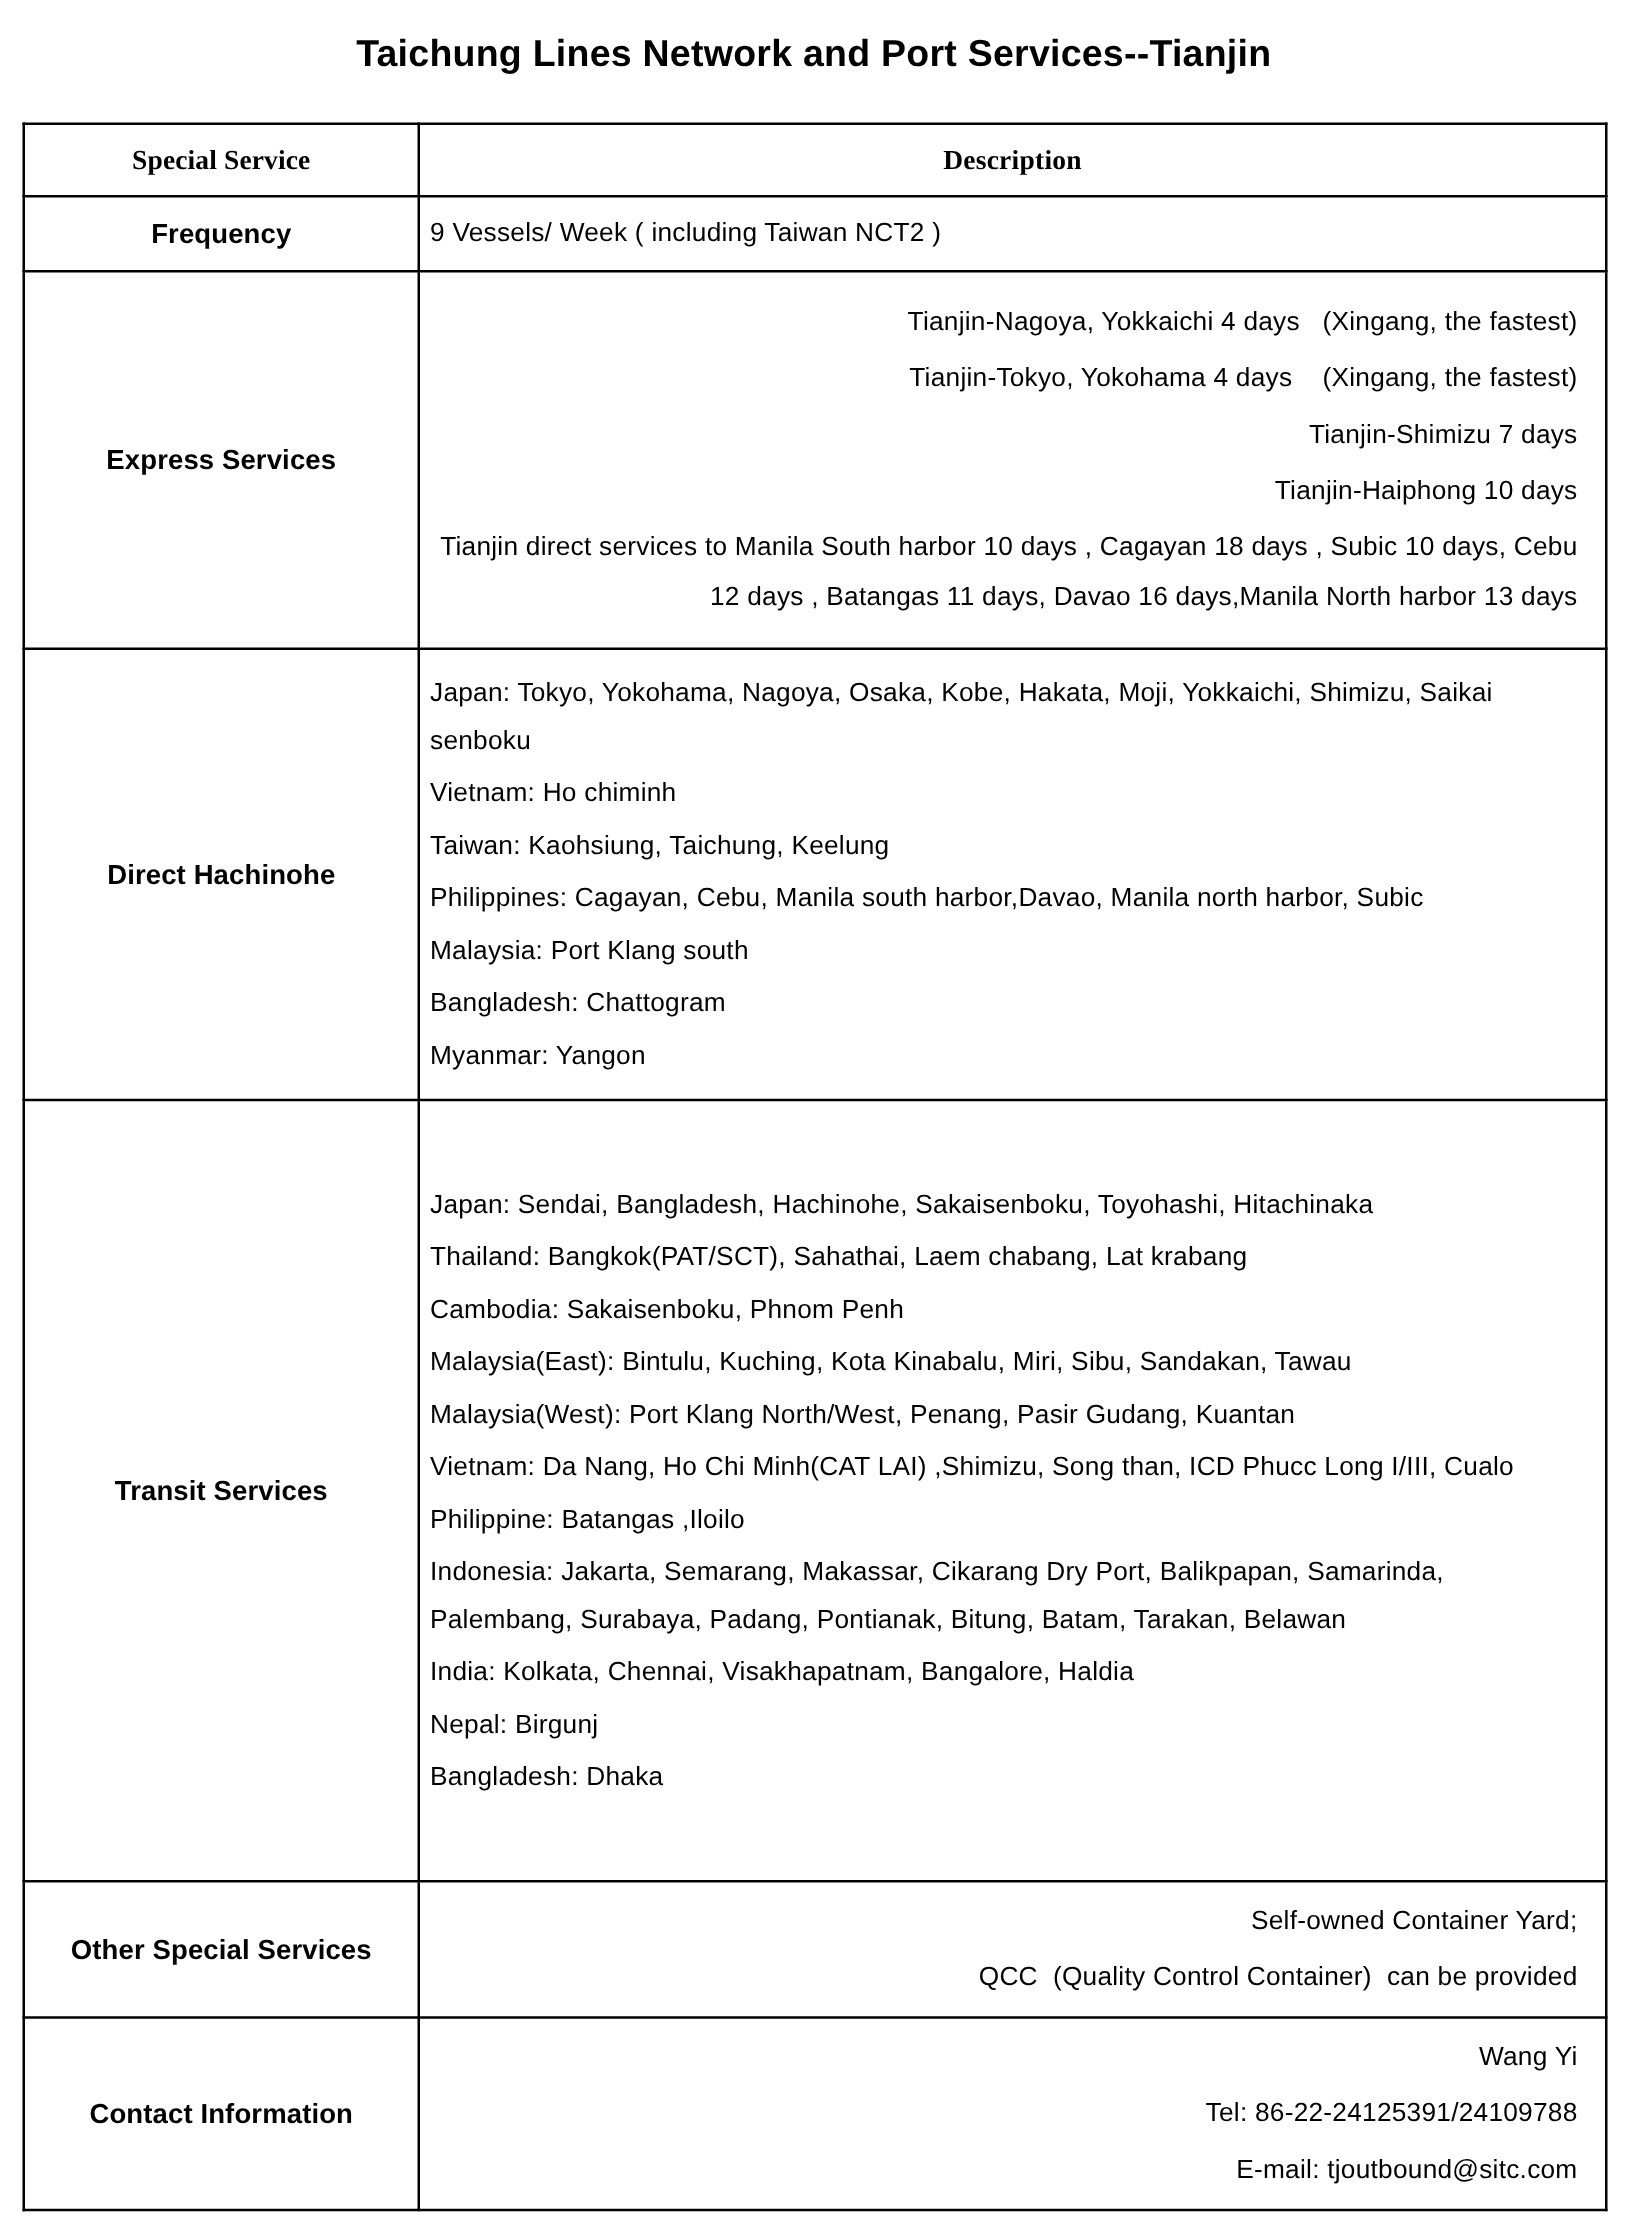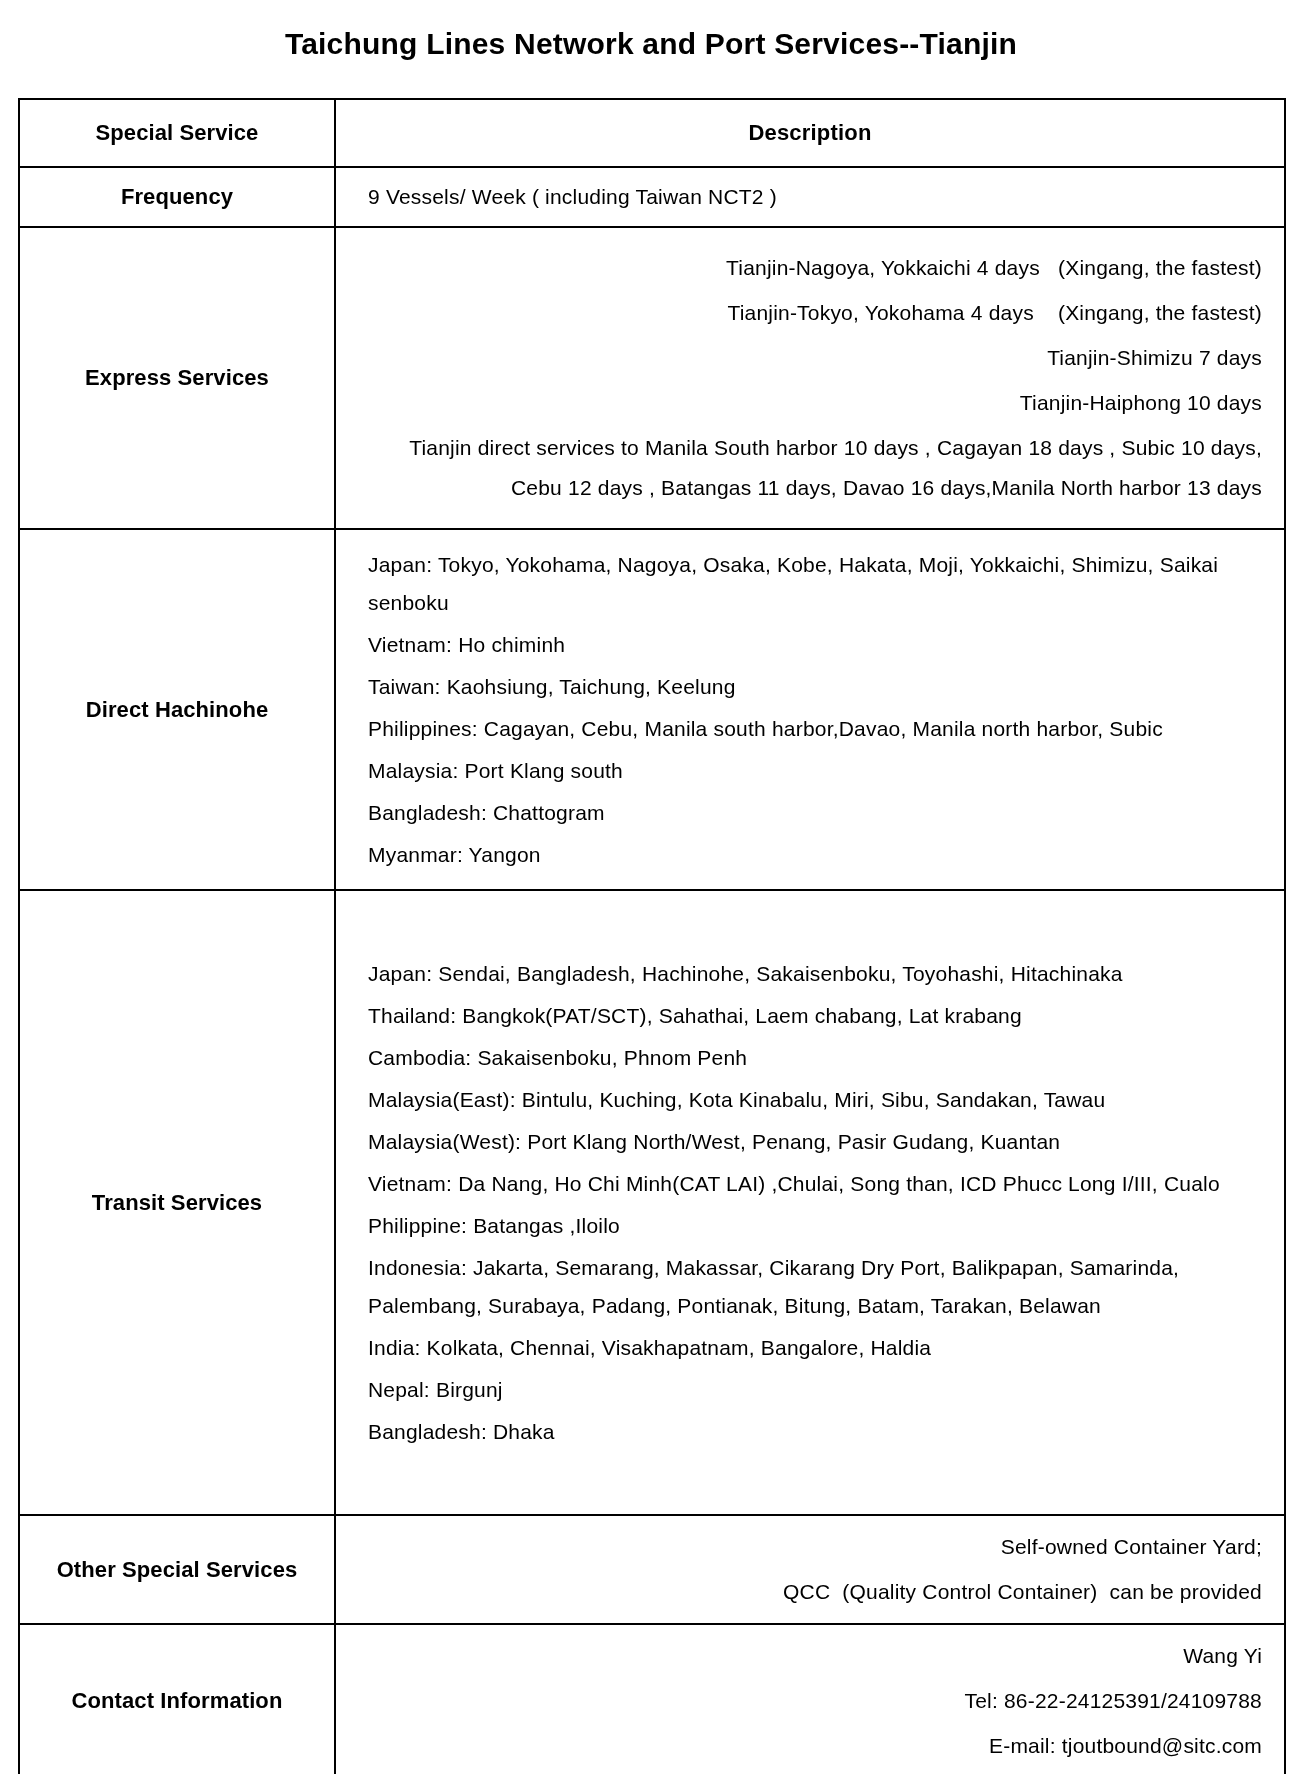--- a/index.html
+++ b/index.html
@@ -35,21 +35,21 @@
     text-align: center;
     vertical-align: middle;
     font-weight: bold;
     font-size: 22px;
     padding: 0 4px;
     letter-spacing: 0.1px;
   }
   td.desc-cell {
     vertical-align: middle;
     font-size: 21px;
-    padding: 6px 22px 6px 32px;
+    padding: 6px 22px 6px 8px;
     letter-spacing: 0.2px;
   }
   td.desc-cell.center {
     text-align: center;
     font-weight: bold;
     font-size: 22px;
     padding: 0 4px;
     border-radius: 21px;
   }
   .entry {
@@ -57,21 +57,21 @@
     line-height: 38px;
     white-space: pre-wrap;
   }
   tr.r-express .entry,
   tr.r-other .entry,
   tr.r-contact .entry {
     line-height: 40px;
     margin: 5px 0;
     text-align: right;
   }
-  tr.r-header   { height: 68px; }
+  tr.r-header   { height: 58px; font-family: Liberation Serif, serif; }
   tr.r-frequency{ height: 55px; }
   tr.r-express  { height: 302px; }
   tr.r-direct   { height: 361px; }
   tr.r-transit  { height: 625px; }
   tr.r-other    { height: 86px; }
   tr.r-contact  { height: 139px; }
 </style>
 </head>
 <body>
 
@@ -121,21 +121,21 @@
   </tr>
 
   <tr class="r-transit">
     <td class="label-cell">Transit Services</td>
     <td class="desc-cell">
       <p class="entry">Japan: Sendai, Bangladesh, Hachinohe, Sakaisenboku, Toyohashi, Hitachinaka</p>
       <p class="entry">Thailand: Bangkok(PAT/SCT), Sahathai, Laem chabang, Lat krabang</p>
       <p class="entry">Cambodia: Sakaisenboku, Phnom Penh</p>
       <p class="entry">Malaysia(East): Bintulu, Kuching, Kota Kinabalu, Miri, Sibu, Sandakan, Tawau</p>
       <p class="entry">Malaysia(West): Port Klang North/West, Penang, Pasir Gudang, Kuantan</p>
-      <p class="entry">Vietnam: Da Nang, Ho Chi Minh(CAT LAI) ,Chulai, Song than, ICD Phucc Long I/III, Cualo</p>
+      <p class="entry">Vietnam: Da Nang, Ho Chi Minh(CAT LAI) ,Shimizu, Song than, ICD Phucc Long I/III, Cualo</p>
       <p class="entry">Philippine: Batangas ,Iloilo</p>
       <p class="entry">Indonesia: Jakarta, Semarang, Makassar, Cikarang Dry Port, Balikpapan, Samarinda, Palembang, Surabaya, Padang, Pontianak, Bitung, Batam, Tarakan, Belawan</p>
       <p class="entry">India: Kolkata, Chennai, Visakhapatnam, Bangalore, Haldia</p>
       <p class="entry">Nepal: Birgunj</p>
       <p class="entry">Bangladesh: Dhaka</p>
     </td>
   </tr>
 
   <tr class="r-other">
     <td class="label-cell">Other Special Services</td>

